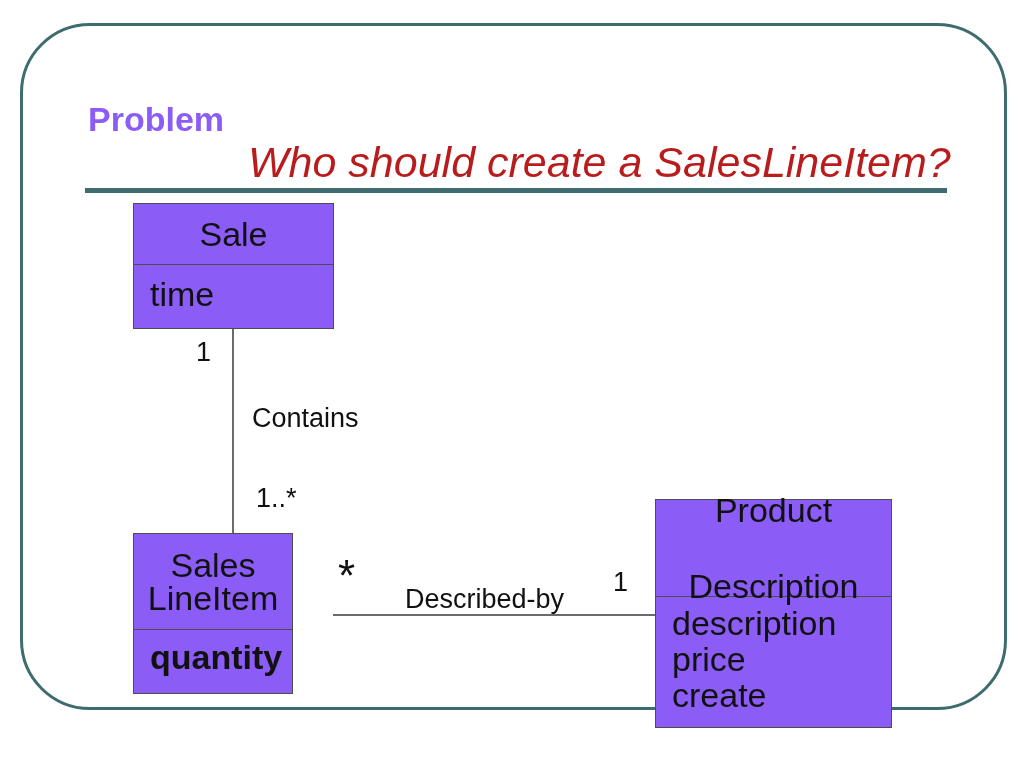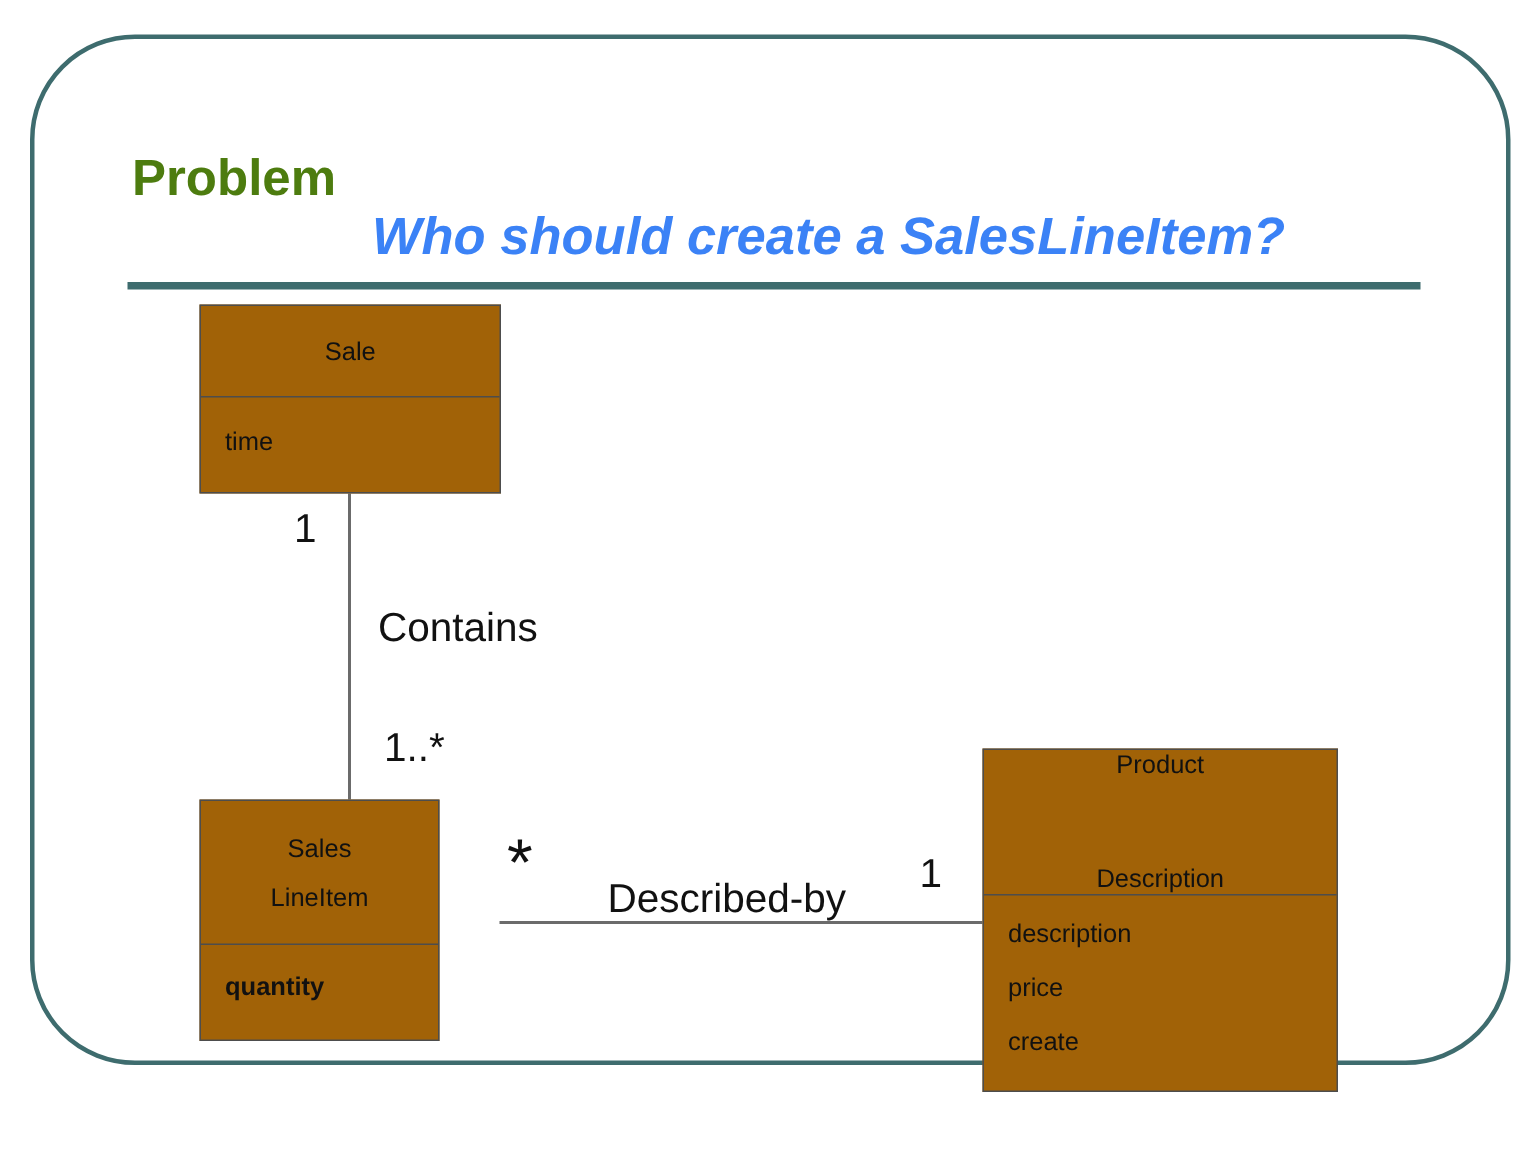--- a/index.html
+++ b/index.html
@@ -24,48 +24,48 @@
     box-sizing: border-box;
     border: 3px solid #3E6C6E;
     border-radius: 70px;
   }
   .title {
     position: absolute;
     left: 88px;
     top: 100px;
     font-size: 34px;
     font-weight: bold;
-    color: #4d7c0f;
+    color: #8b5cf6;
     white-space: nowrap;
   }
   .subtitle {
     position: absolute;
     left: 248px;
     top: 138px;
-    font-size: 35px;
-    font-weight: bold;
+    font-size: 43px;
+    font-weight: normal;
     font-style: italic;
-    color: #3b82f6;
+    color: #b91c1c;
     white-space: nowrap;
   }
   .rule {
     position: absolute;
     left: 85px;
     top: 188px;
     width: 862px;
     height: 5px;
     background: #3E6C6E;
   }
   .uml-box {
     position: absolute;
     box-sizing: border-box;
     border: 1.5px solid #4D4D4D;
-    background: #a16207;
+    background: #8b5cf6;
     color: #111111;
-    font-size: 17px;
+    font-size: 34px;
     z-index: 3;
   }
   .uml-head {
     box-sizing: border-box;
     border-bottom: 1.5px solid #4D4D4D;
     text-align: center;
     display: flex;
     flex-direction: column;
     justify-content: center;
     line-height: 33px;

